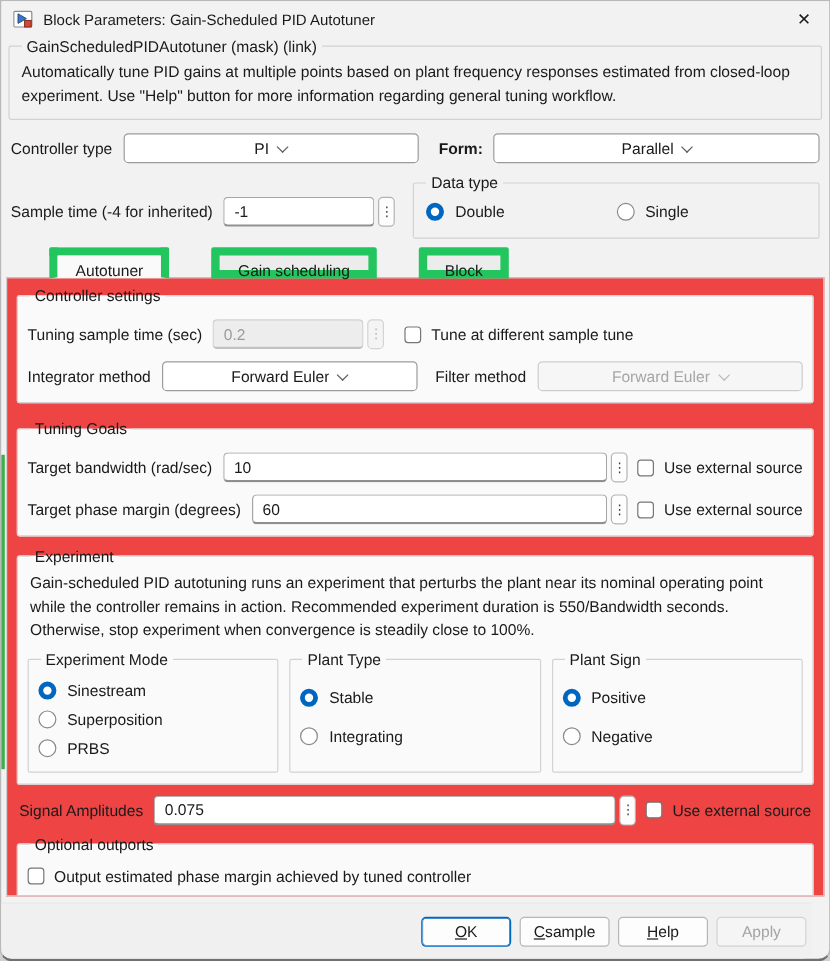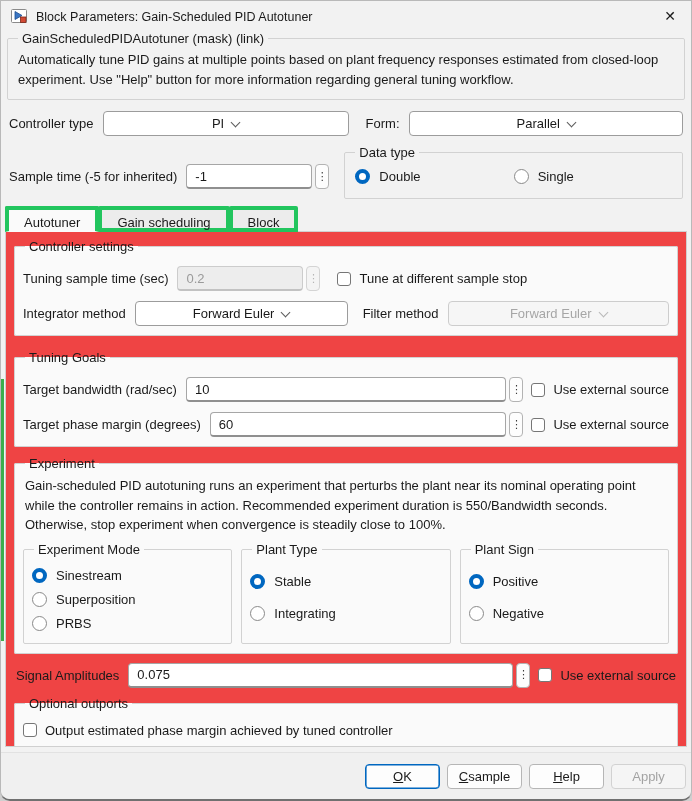--- a/index.html
+++ b/index.html
@@ -57,35 +57,35 @@
 
   .radio{ width:15px; height:15px; border-radius:50%; border:1px solid #8a8a8a; background:#fff; flex:none; cursor:pointer; }
   .radio.checked{ border:4.5px solid #0067c0; }
   .radio-item{ display:flex; align-items:center; gap:9px; }
 
   
   .row{ display:flex; align-items:center; }
   .ct-row{ margin:11px 2px 0; }
   .ct-row .lbl{ margin-right:9px; }
   .ct-select{ width:246px; }
-  .form-lbl{ margin-left:17px; }
+  .form-lbl{ margin-left:17px;font-weight:bold; }
   .form-select{ flex:1; }
 
   .st-row{ display:flex; align-items:flex-start; margin:9px 2px 0; }
   .st-left{ display:flex; align-items:center; margin-top:19px; }
   .st-input{ width:126px; margin-left:9px; }
   .dt-gb{ margin-left:15px; flex:1; }
   .dt-opts{ display:flex; padding:7px 2px 5px; }
   .dt-opts .radio-item{ width:50%; }
 
   
   .tabs{ display:flex; padding-left:4px; margin-top:7px; position:relative; z-index:2; }
   .tab{
     height:26px; line-height:25px; padding:0 15px; background:#ececec;
-    border:4px solid #22c55e; border-radius:2px 2px 0 0; margin-right:-1px; cursor:pointer;
+    border:7px solid #22c55e; border-radius:2px 2px 0 0; margin-right:-1px; cursor:pointer;margin-left:36px;
   }
   .tab.active{ background:#fafafa; border-bottom:1px solid #fafafa; z-index:3; }
 
   .tab-panel{
     margin:0 4px; margin-top:-1px; height:516px; overflow:hidden;
     border:1px solid #d0d0d0; background:#ef4444; padding:7px 8px 8px; position:relative; z-index:1;
   }
   .tab-panel fieldset.gb{ background:#fafafa; }
 
   .frow{ display:flex; align-items:center; margin-top:10px; }
@@ -108,21 +108,21 @@
   .sub-gb.two .radio-item + .radio-item{ margin-top:17px; }
 
   .sig-row{ margin:9px 2px 0; display:flex; align-items:center; }
   .sig-row .lbl{ margin-right:9px; }
 
   .opt-gb{ margin-top:8px; }
   .opt-gb .chk-item{ margin-top:10px; }
 
   
   .footer{
-    position:absolute; left:0; right:0; bottom:0; height:47px;
+    position:absolute; left:0; right:14px; bottom:0; height:47px;
     background:#f0f0f0; border-top:1px solid #e2e2e2; border-radius:0 0 9px 9px;
     display:flex; align-items:center; justify-content:flex-end; gap:7px; padding-right:5px;
   }
   .btn{
     width:75px; height:25px; border:1px solid #b6b6b6; border-radius:4px; background:#fdfdfd;
     font:13px "Liberation Sans",sans-serif; color:#1a1a1a; cursor:pointer;
   }
   .btn.ok{ border:1px solid #0067c0; box-shadow:inset 0 0 0 0.6px #0067c0; }
   .btn.apply{ color:#a3a3a3; background:#f5f5f5; border-color:#d2d2d2; cursor:default; }
   .mn{ text-decoration:underline; }
@@ -161,21 +161,21 @@
       </div>
       <span class="lbl form-lbl">Form:</span>
       <div class="select form-select">
         <span class="val">Parallel</span>
         <span class="chev"></span>
       </div>
     </div>
 
     <div class="st-row">
       <div class="st-left">
-        <span class="lbl">Sample time (-5 for inherited)</span>
+        <span class="lbl">Sample time (-4 for inherited)</span>
         <input class="tfield st-input" value="-1" style="">
         <button class="spin">⋮</button>
       </div>
       <fieldset class="gb dt-gb">
         <legend>Data type</legend>
         <div class="dt-opts">
           <label class="radio-item">
             <span class="radio checked"></span>
             <span>Double</span>
           </label>
@@ -197,21 +197,21 @@
   <div class="tab-panel">
 
     <fieldset class="gb">
       <legend>Controller settings</legend>
       <div class="frow">
         <span class="lbl">Tuning sample time (sec)</span>
         <input class="tfield cs-input" disabled="" value="0.2" style="">
         <button class="spin disabled">⋮</button>
         <label class="chk-item cs-chk">
           <span class="checkbox"></span>
-          <span>Tune at different sample stop</span>
+          <span>Tune at different sample tune</span>
         </label>
       </div>
       <div class="frow">
         <span class="lbl">Integrator method</span>
         <div class="select int-select">
           <span class="val">Forward Euler</span>
           <span class="chev"></span>
         </div>
         <span class="lbl flt-lbl">Filter method</span>
         <div class="select flt-select disabled">

